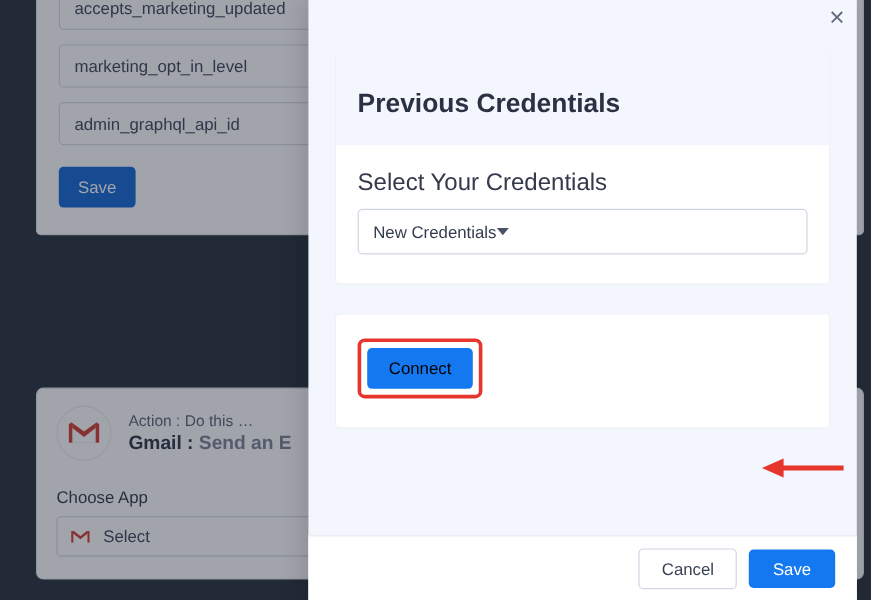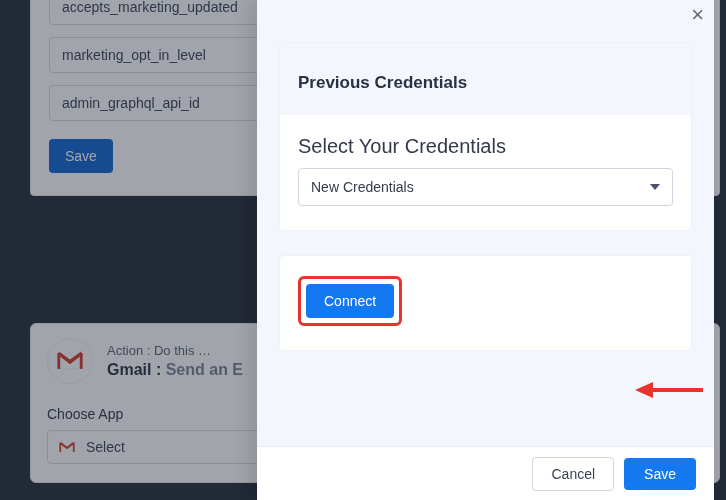--- a/index.html
+++ b/index.html
@@ -110,55 +110,54 @@
     border-radius: 4px;
     border: 1px solid #eef1f6;
   }
   .card + .card { margin-top: 24px; }
   .card-head {
     background: #f3f6fc;
     padding: 30px 18px 22px 18px;
   }
   .card-head.second { padding-top: 30px; }
   .card-title {
-    font-size: 17px;
+    font-size: 22px;
     font-weight: 700;
     color: #2a3142;
   }
   .card-body { padding: 20px 18px 24px 18px; }
 
   .sel-label { font-size: 20px; color: #333a4b; margin-bottom: 10px; }
   .dropdown {
     border: 1px solid #cfd5e1;
     border-radius: 4px;
     padding: 10px 12px;
     display: flex;
     align-items: center;
-    justify-content: space-between;
     font-size: 14px;
     color: #343c4e;
     cursor: pointer;
     background: #fff;
   }
   .caret {
     width: 0; height: 0;
     border-left: 5px solid transparent;
     border-right: 5px solid transparent;
     border-top: 6px solid #4a5366;
   }
 
   .connect-wrap {
     display: inline-block;
     border: 3px solid #e7352c;
     border-radius: 6px;
     padding: 5px;
   }
   .connect-btn {
     background: #1478f0;
-    color: #ffffff;
+    color: #000000;
     font-size: 14px;
     padding: 9px 18px;
     border: none;
     border-radius: 4px;
     cursor: pointer;
   }
 
   .arrow-anno {
     position: absolute;
     left: 378px;

